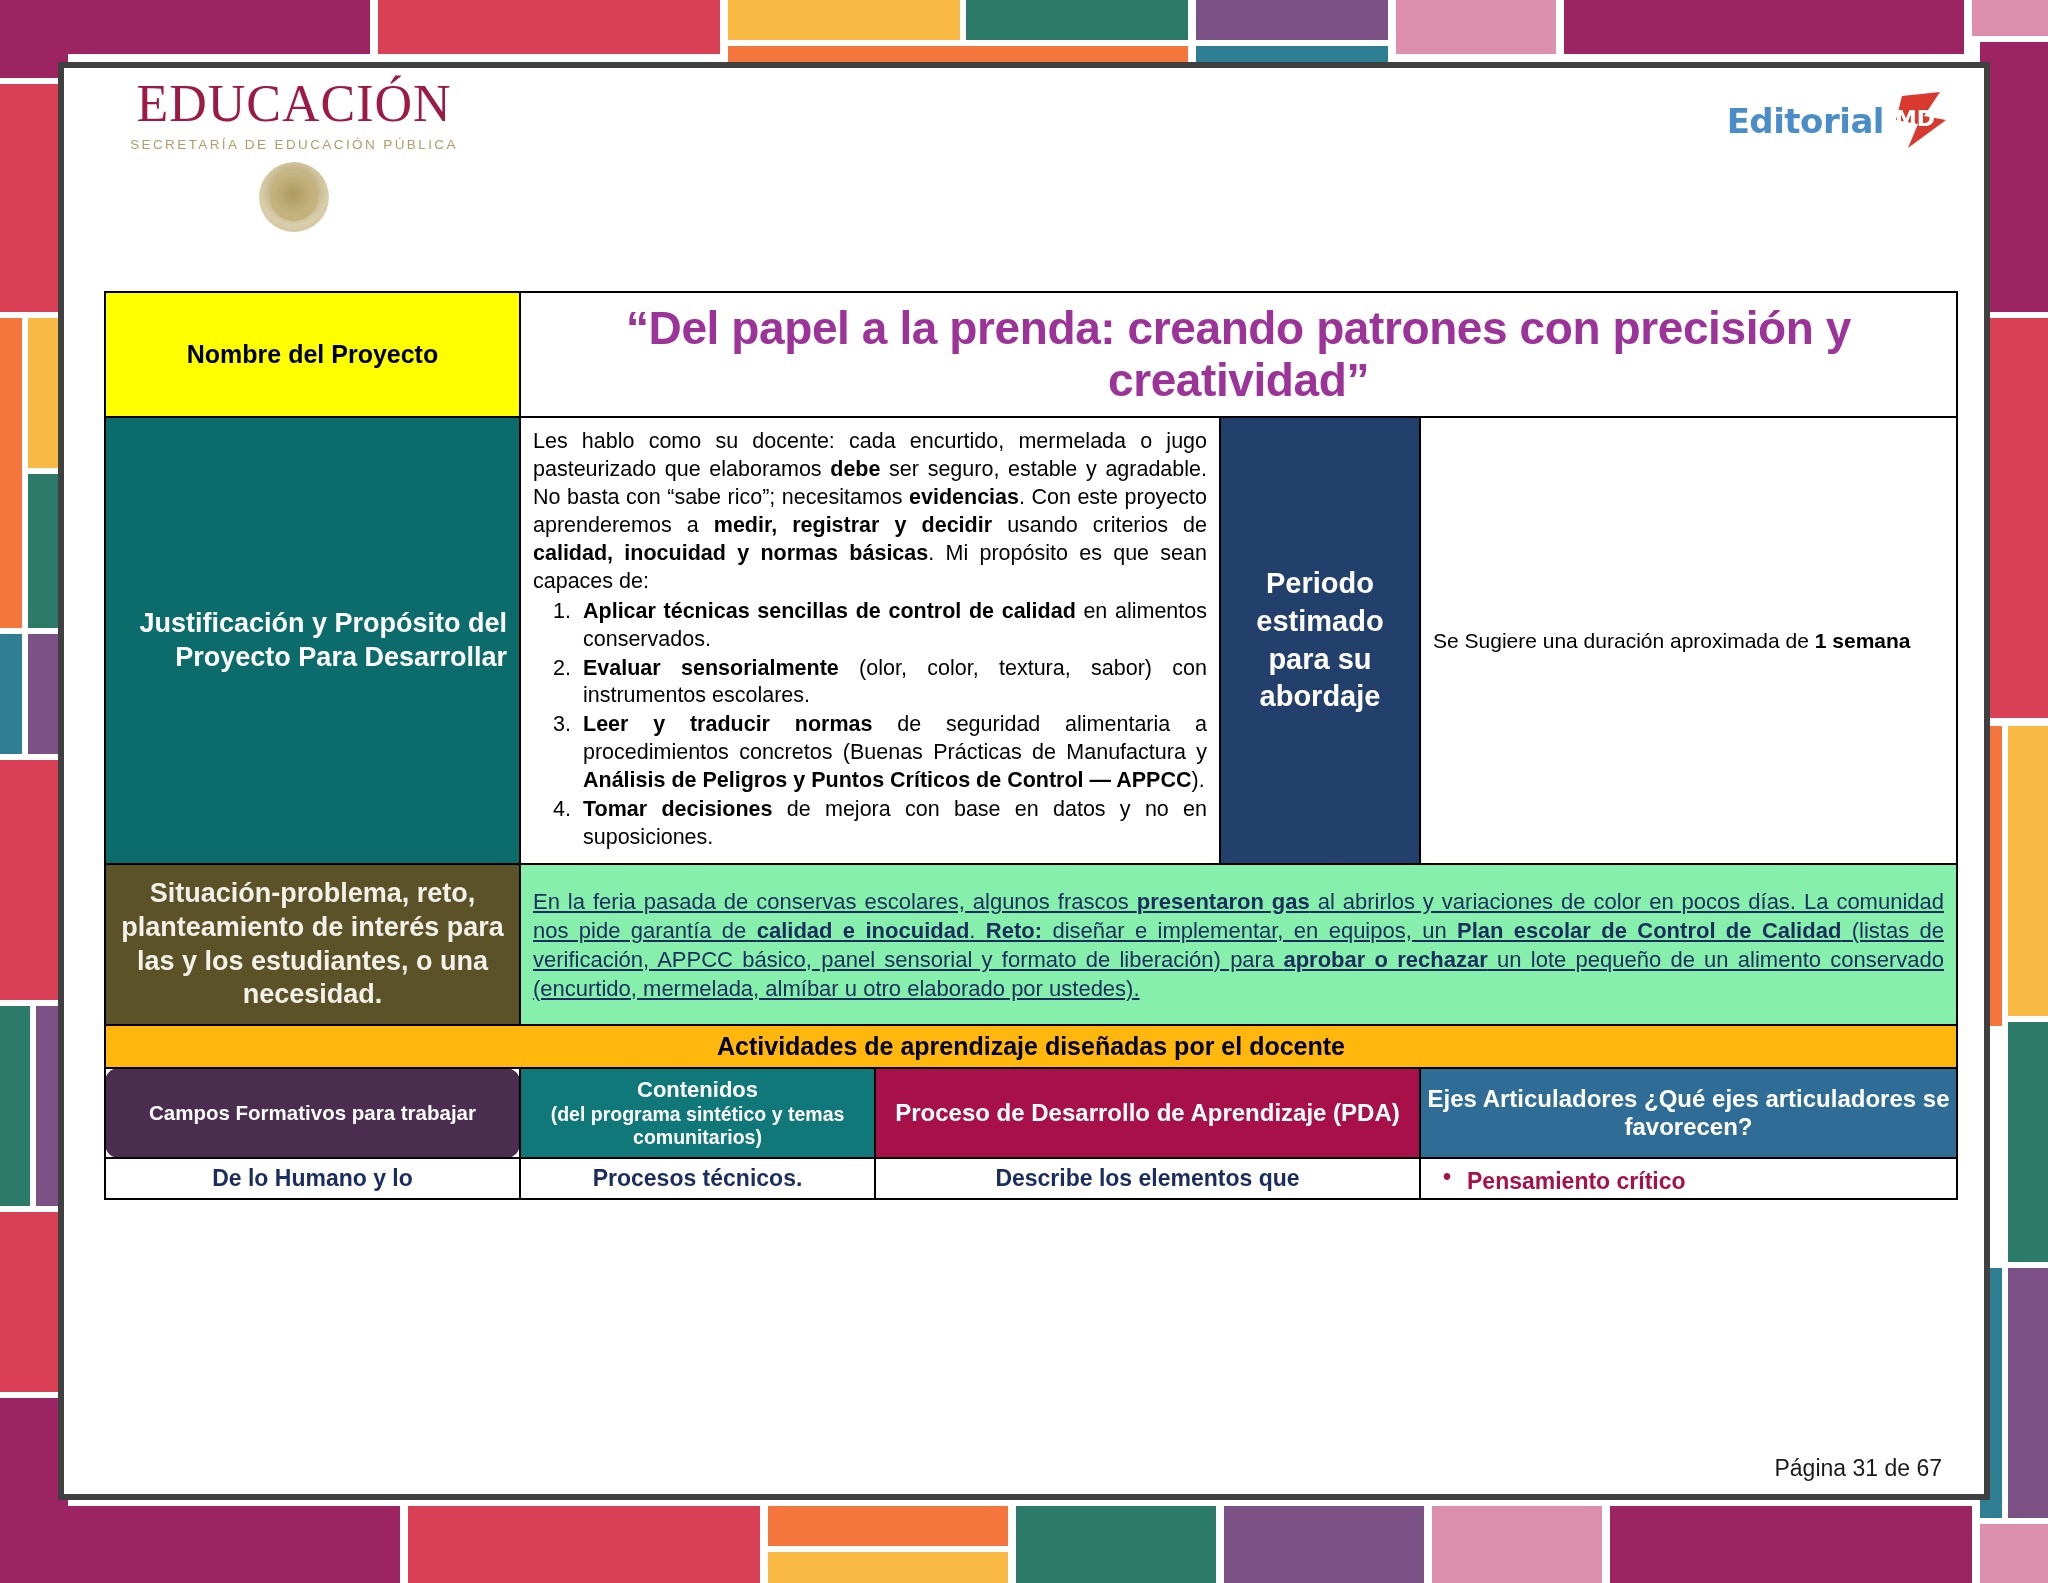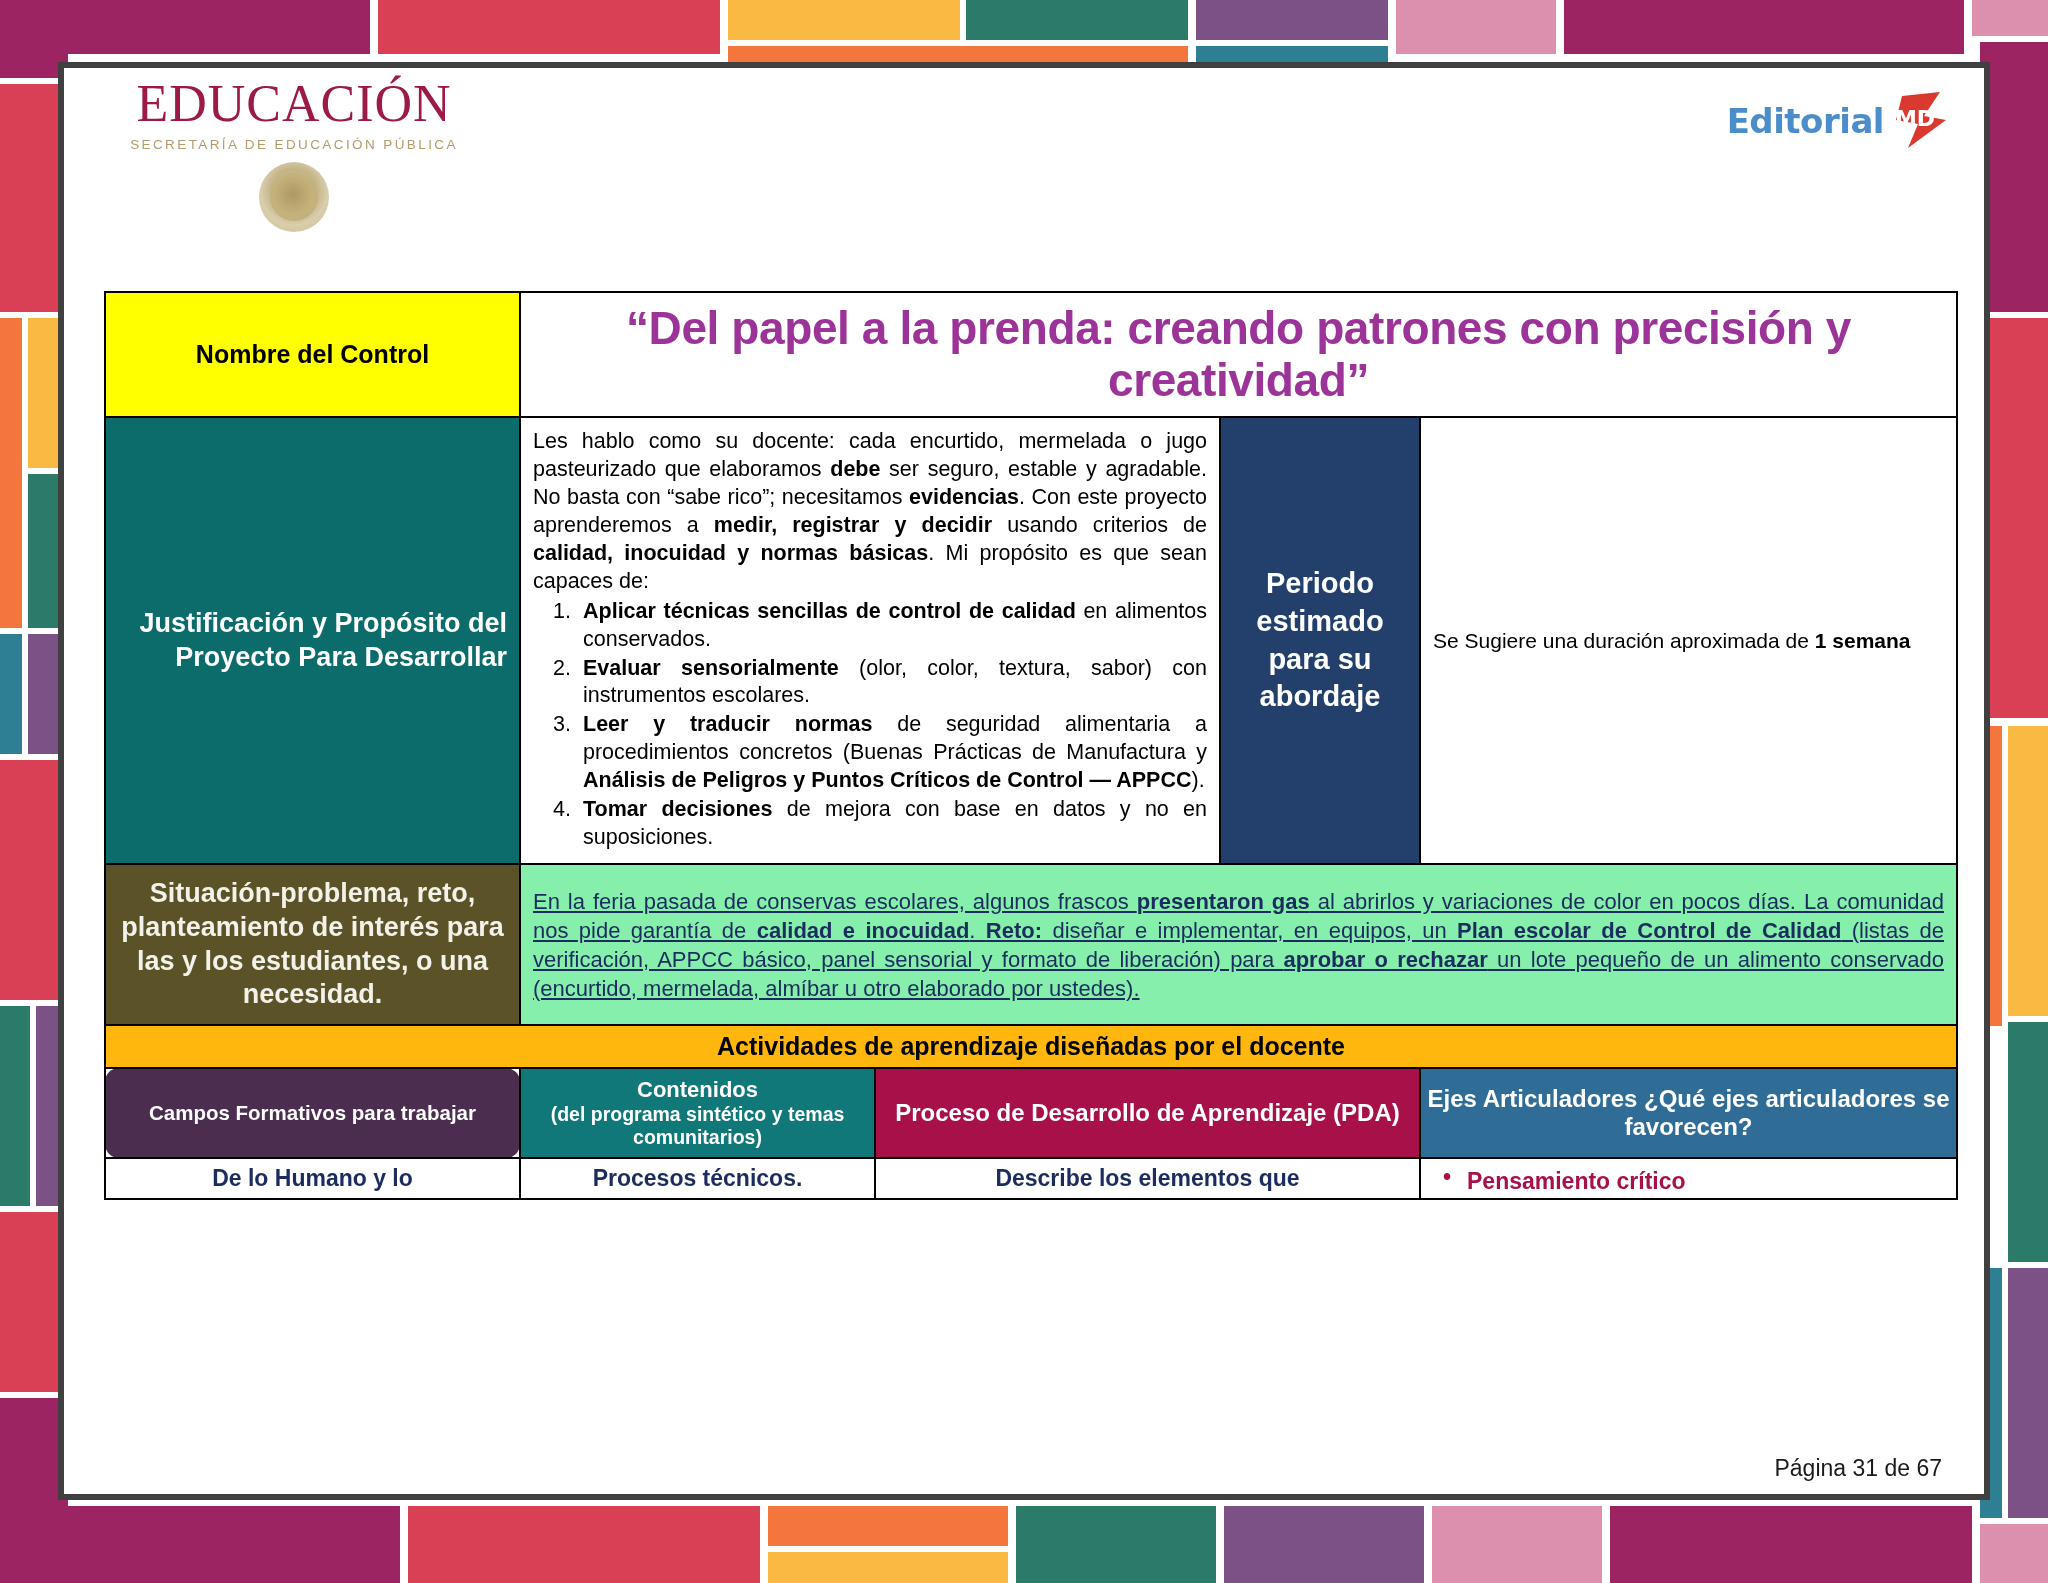--- a/index.html
+++ b/index.html
@@ -258,21 +258,21 @@
           <col style="width:230px">
       <col style="width:345px">
           <col style="width:200px">
           <col style="width:300px">
           <col style="width:237px">
     </colgroup>
 
     <tbody>
 
     <tr>
-      <td class="yellow-lbl">Nombre del Control</td>
+      <td class="yellow-lbl">Nombre del Proyecto</td>
       <td class="proj-title" colspan="6">“Del papel a la prenda: creando patrones con precisión y creatividad”</td>
     </tr>
 
     <tr>
       <td class="teal-lbl">Justificación y Propósito del Proyecto Para Desarrollar</td>
       <td class="body-cell" colspan="3">
         <p>Les hablo como su docente: cada encurtido, mermelada o jugo pasteurizado que elaboramos <b>debe</b> ser seguro, estable y agradable. No basta con “sabe rico”; necesitamos <b>evidencias</b>. Con este proyecto aprenderemos a <b>medir, registrar y decidir</b> usando criterios de <b>calidad, inocuidad y normas básicas</b>. Mi propósito es que sean capaces de:</p>
         <ol>
                 <li><b>Aplicar técnicas sencillas de control de calidad</b> en alimentos conservados.</li>
                 <li><b>Evaluar sensorialmente</b> (olor, color, textura, sabor) con instrumentos escolares.</li>

